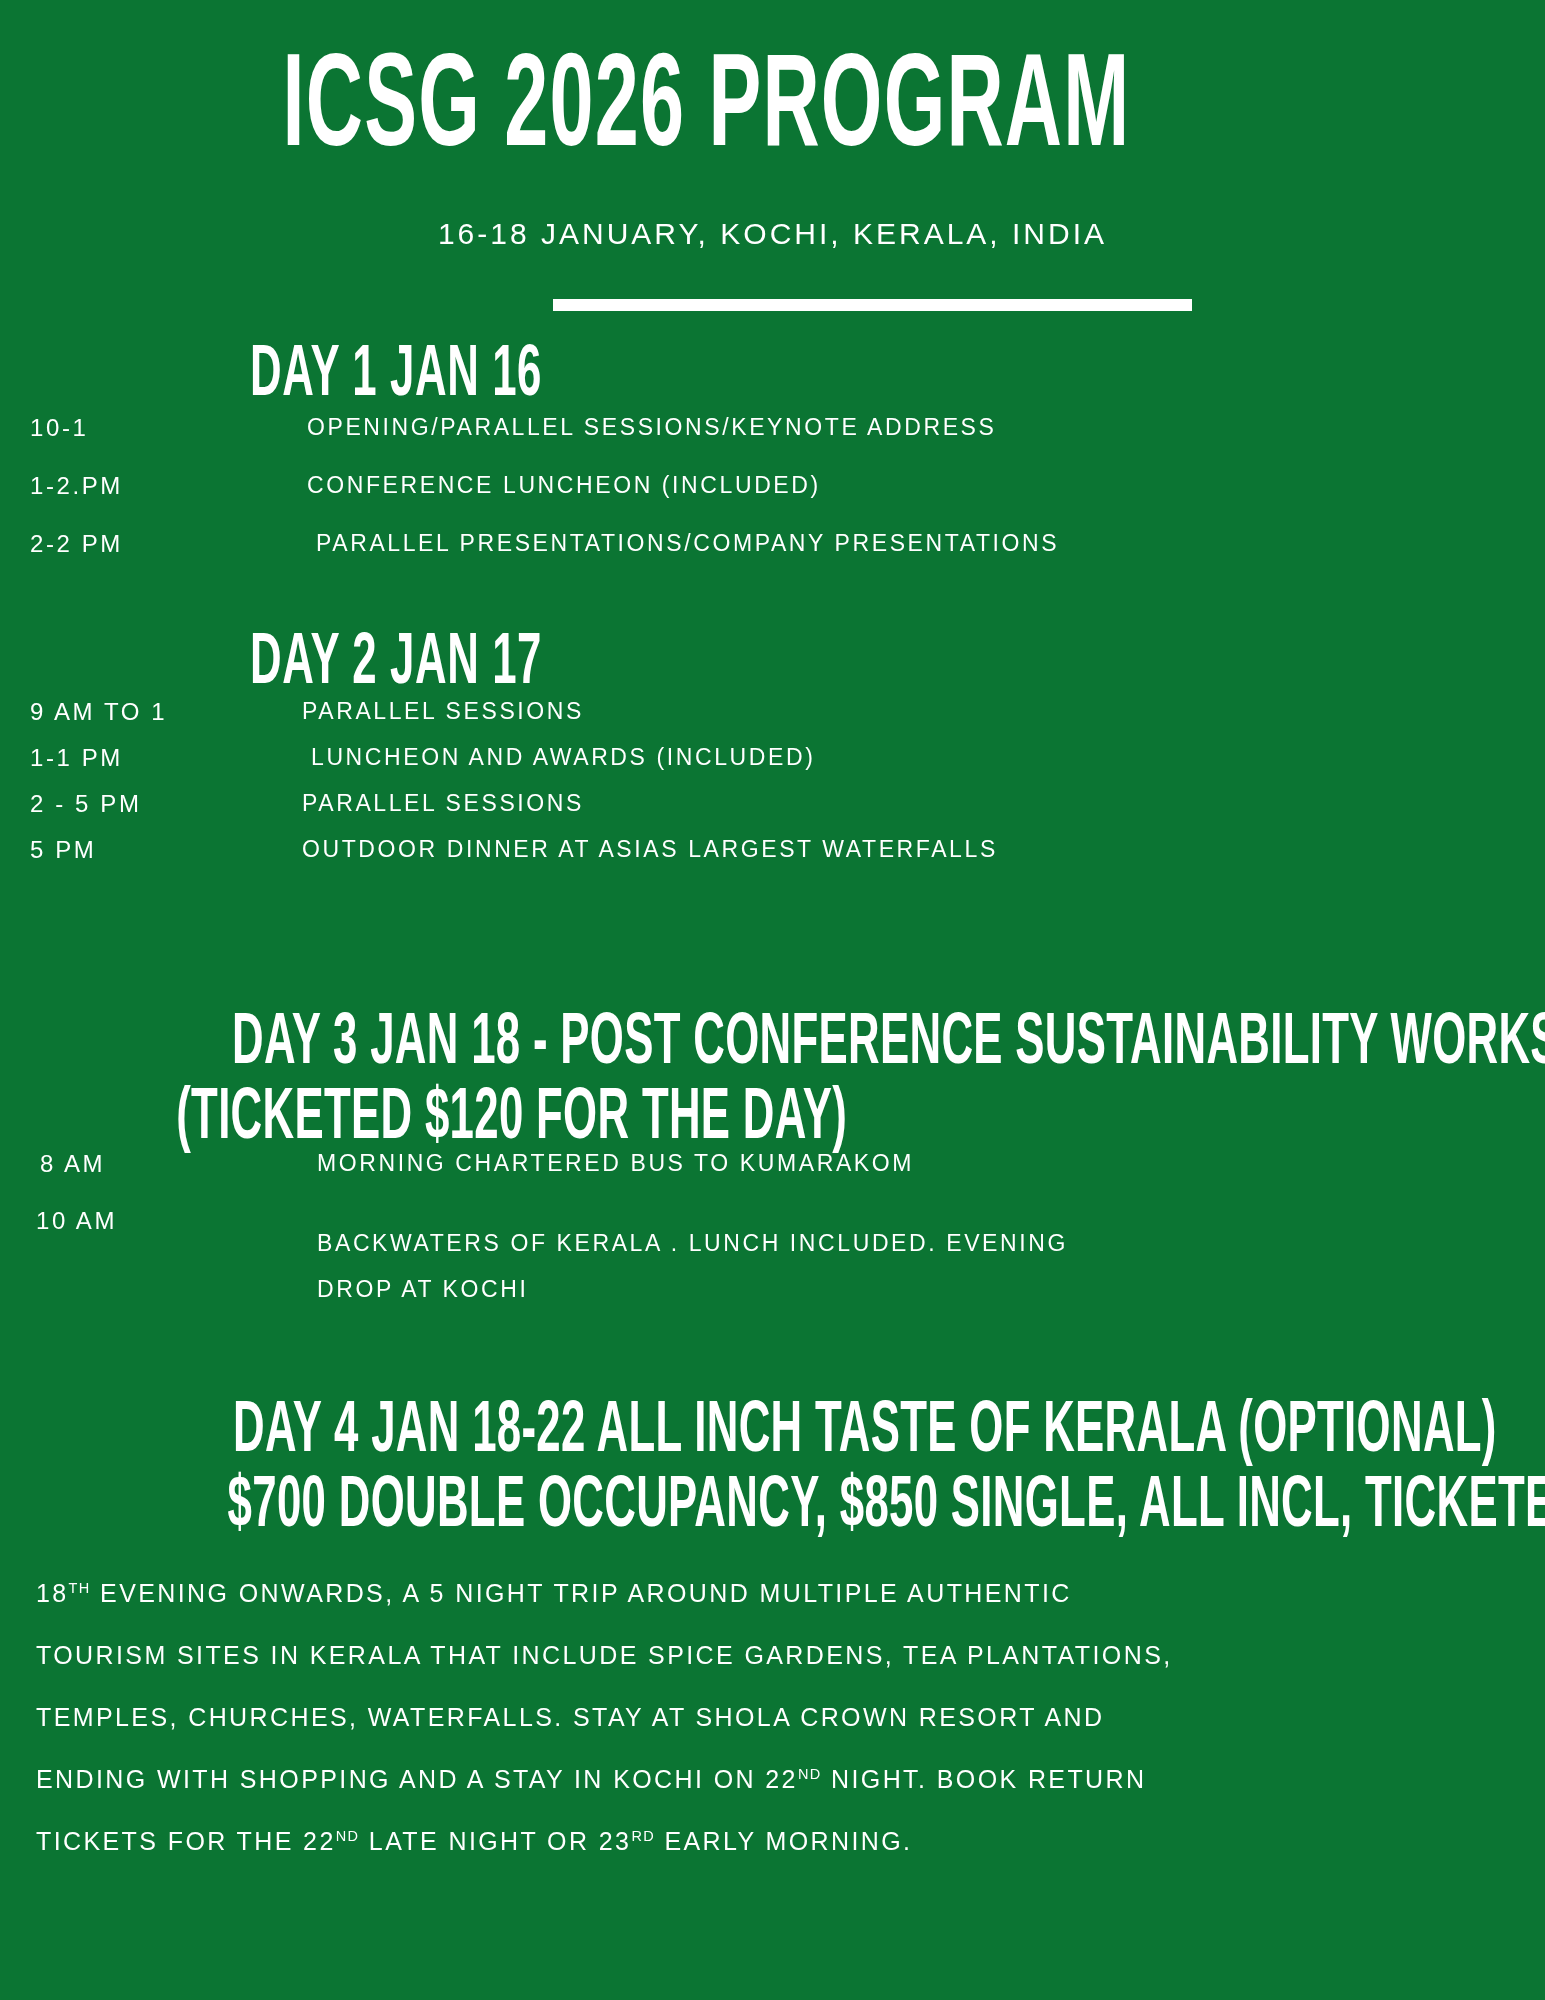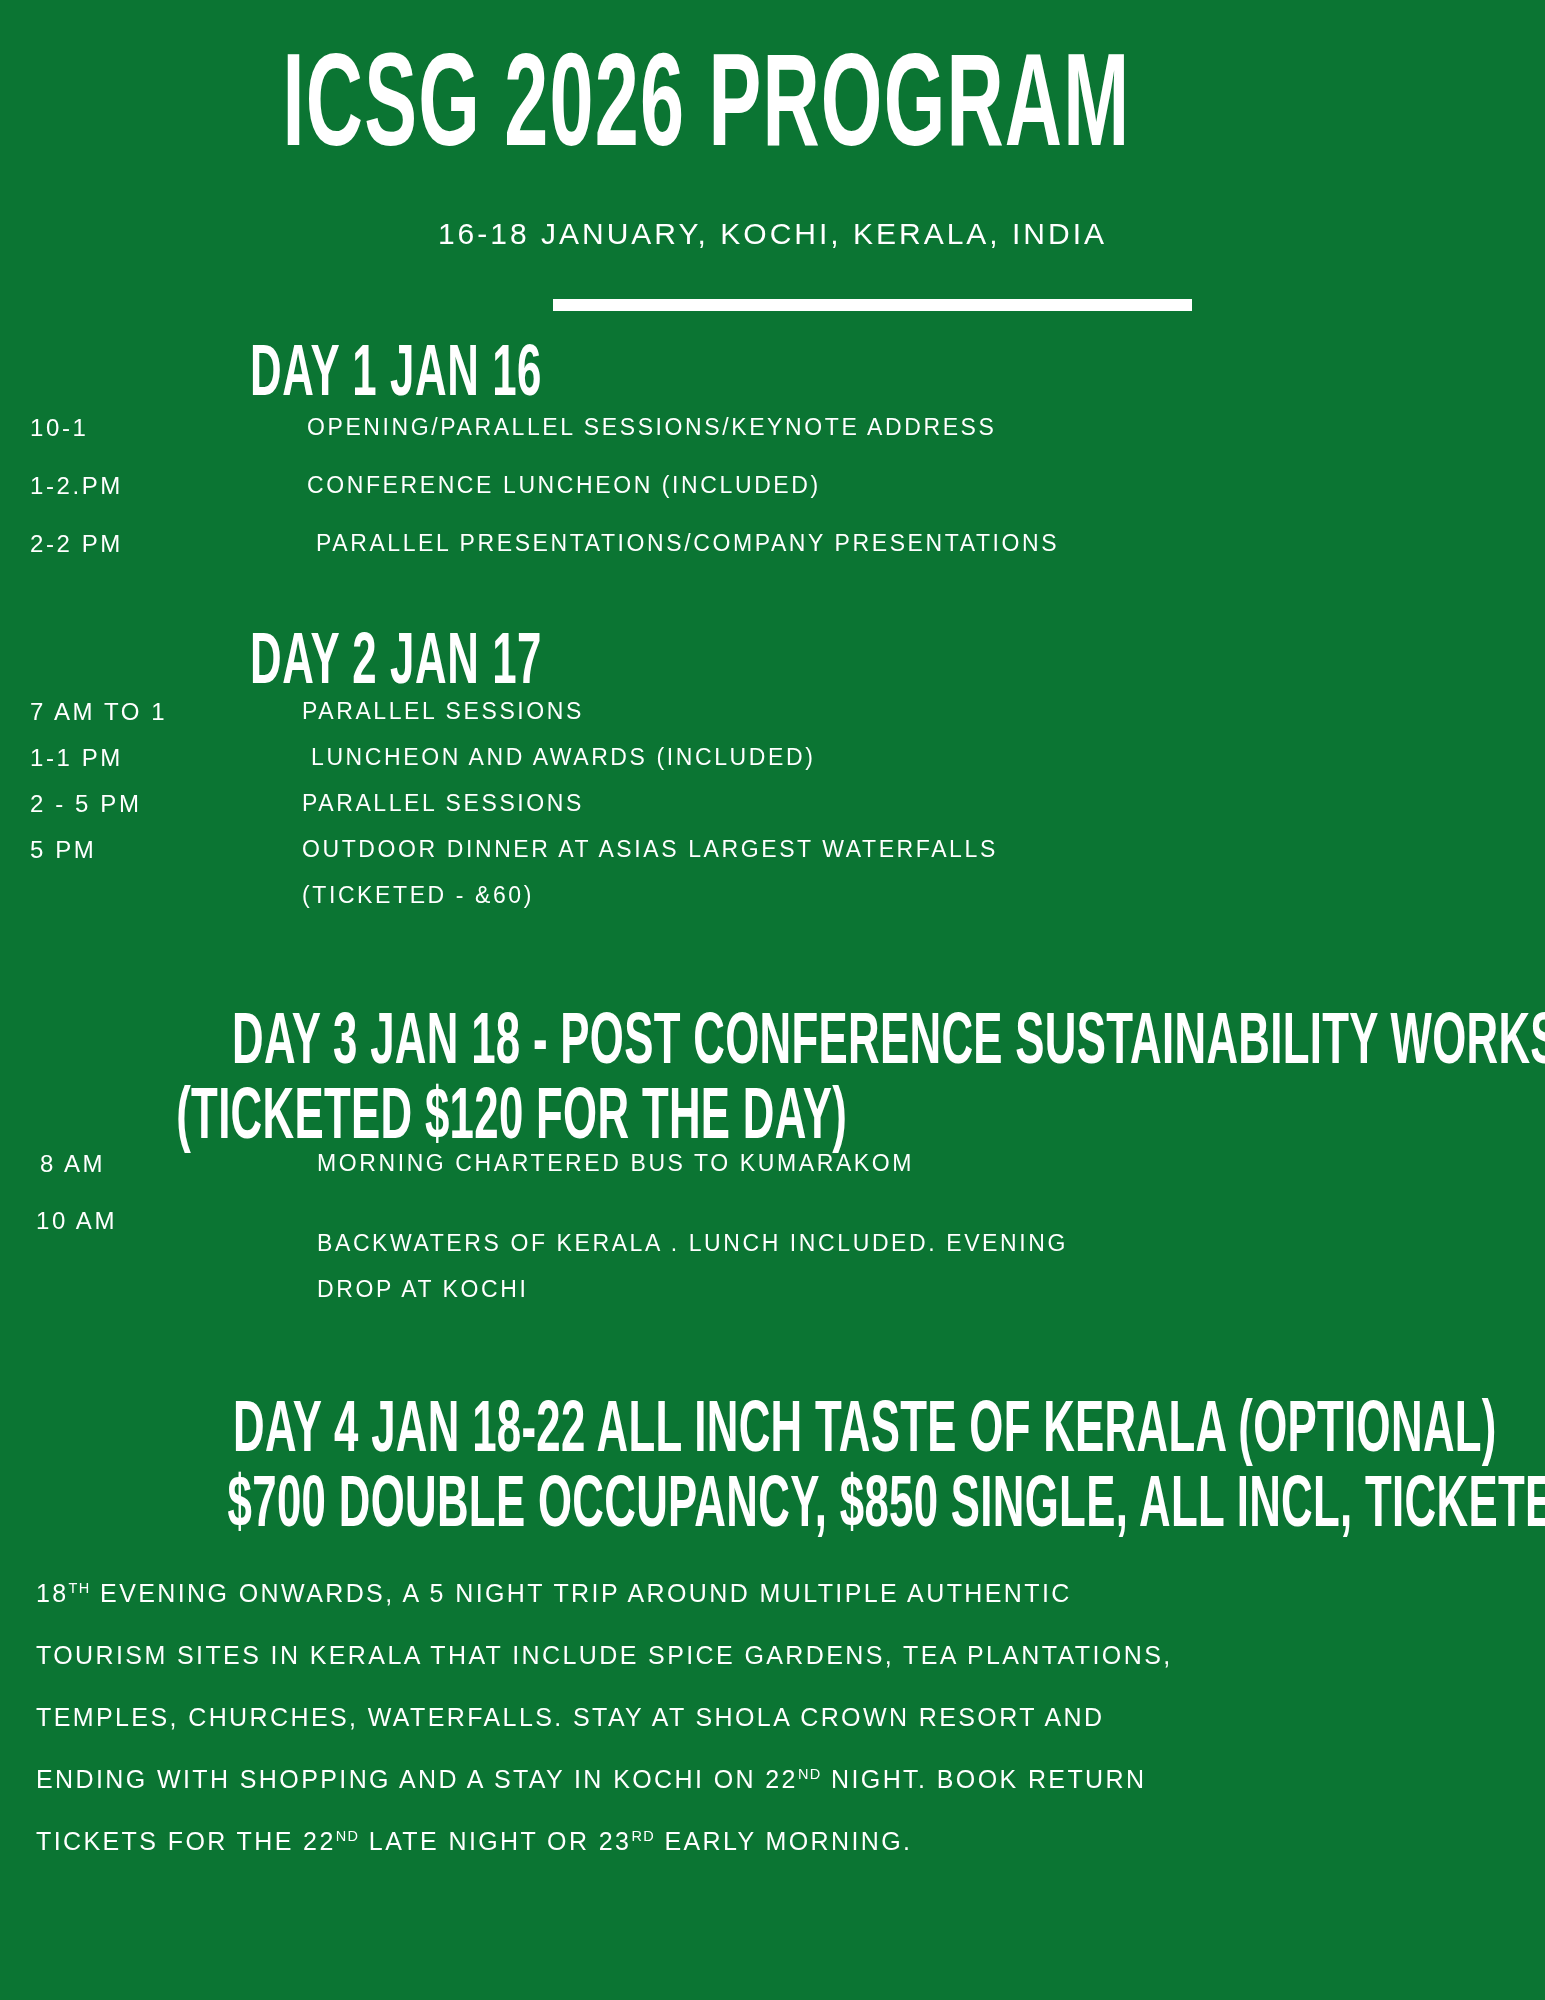--- a/index.html
+++ b/index.html
@@ -142,36 +142,35 @@
   <span class="desc" style="left:277px;">CONFERENCE LUNCHEON (INCLUDED)</span>
 </div>
 <div class="row" style="left:30px; top:532px;">
   <span class="time">2-2 PM</span>
   <span class="desc" style="left:286px;">PARALLEL PRESENTATIONS/COMPANY PRESENTATIONS</span>
 </div>
 
 <div class="day-heading" style="left:250px; top:621px;">DAY 2 JAN 17</div>
 
 <div class="row" style="left:30px; top:700px;">
-  <span class="time">7 AM TO 1</span>
+  <span class="time">9 AM TO 1</span>
   <span class="desc" style="left:272px;">PARALLEL SESSIONS</span>
 </div>
 <div class="row" style="left:30px; top:746px;">
   <span class="time">1-1 PM</span>
   <span class="desc" style="left:281px;">LUNCHEON AND AWARDS (INCLUDED)</span>
 </div>
 <div class="row" style="left:30px; top:792px;">
   <span class="time">2 - 5 PM</span>
   <span class="desc" style="left:272px;">PARALLEL SESSIONS</span>
 </div>
 <div class="row" style="left:30px; top:838px;">
   <span class="time">5 PM</span>
   <span class="desc" style="left:272px;">
     <span>OUTDOOR DINNER AT ASIAS LARGEST WATERFALLS</span>
-    <span class="cont">(TICKETED - &amp;60)</span>
   </span>
 </div>
 
 <div class="day-heading-big" style="left:232px; top:1000px;">
   <span>DAY 3 JAN 18  - POST CONFERENCE SUSTAINABILITY WORKSHOP</span>
   <span class="l2" style="margin-left:-93px;">(TICKETED $120 FOR THE DAY)</span>
 </div>
 
 <div class="row" style="left:40px; top:1152px;">
   <span class="time">8 AM</span>

